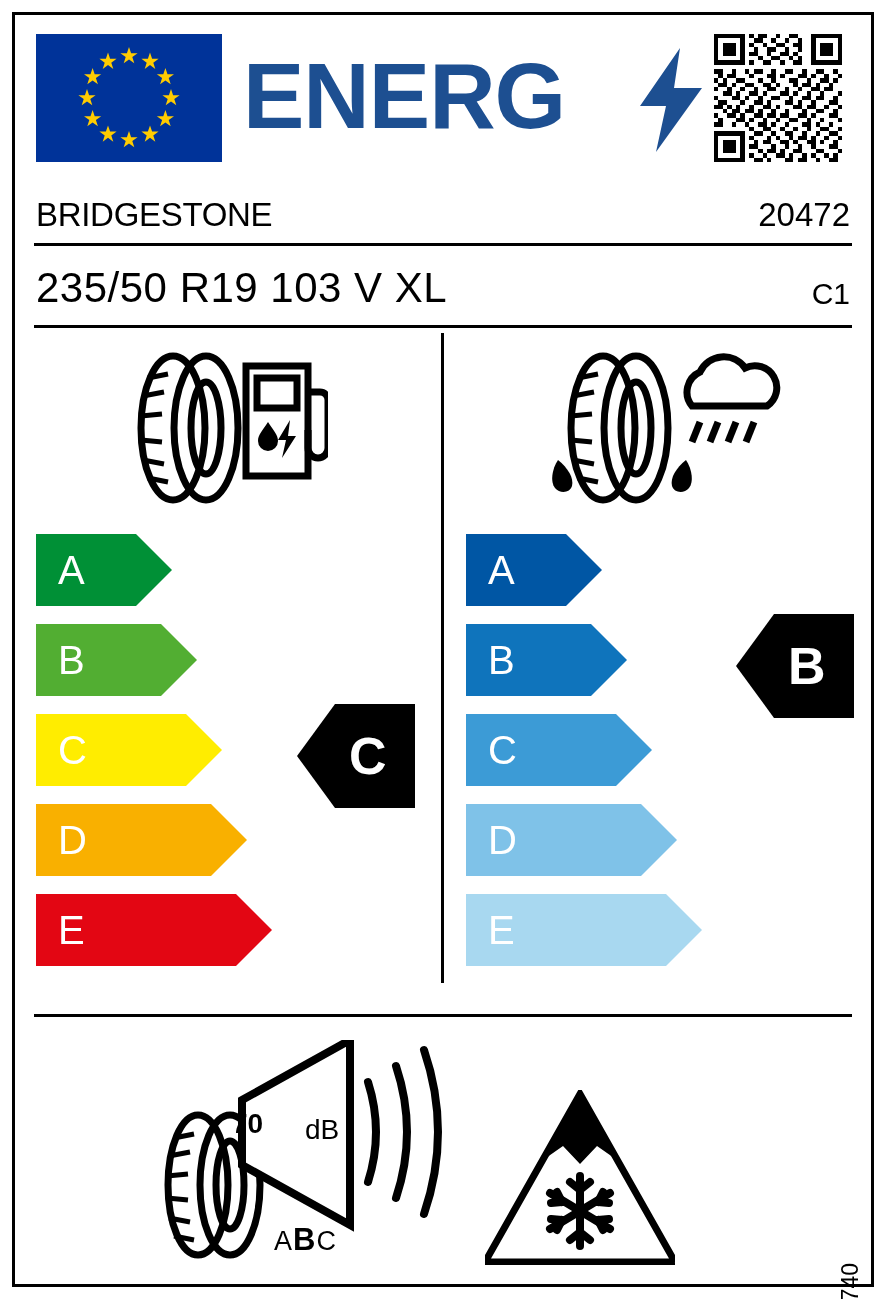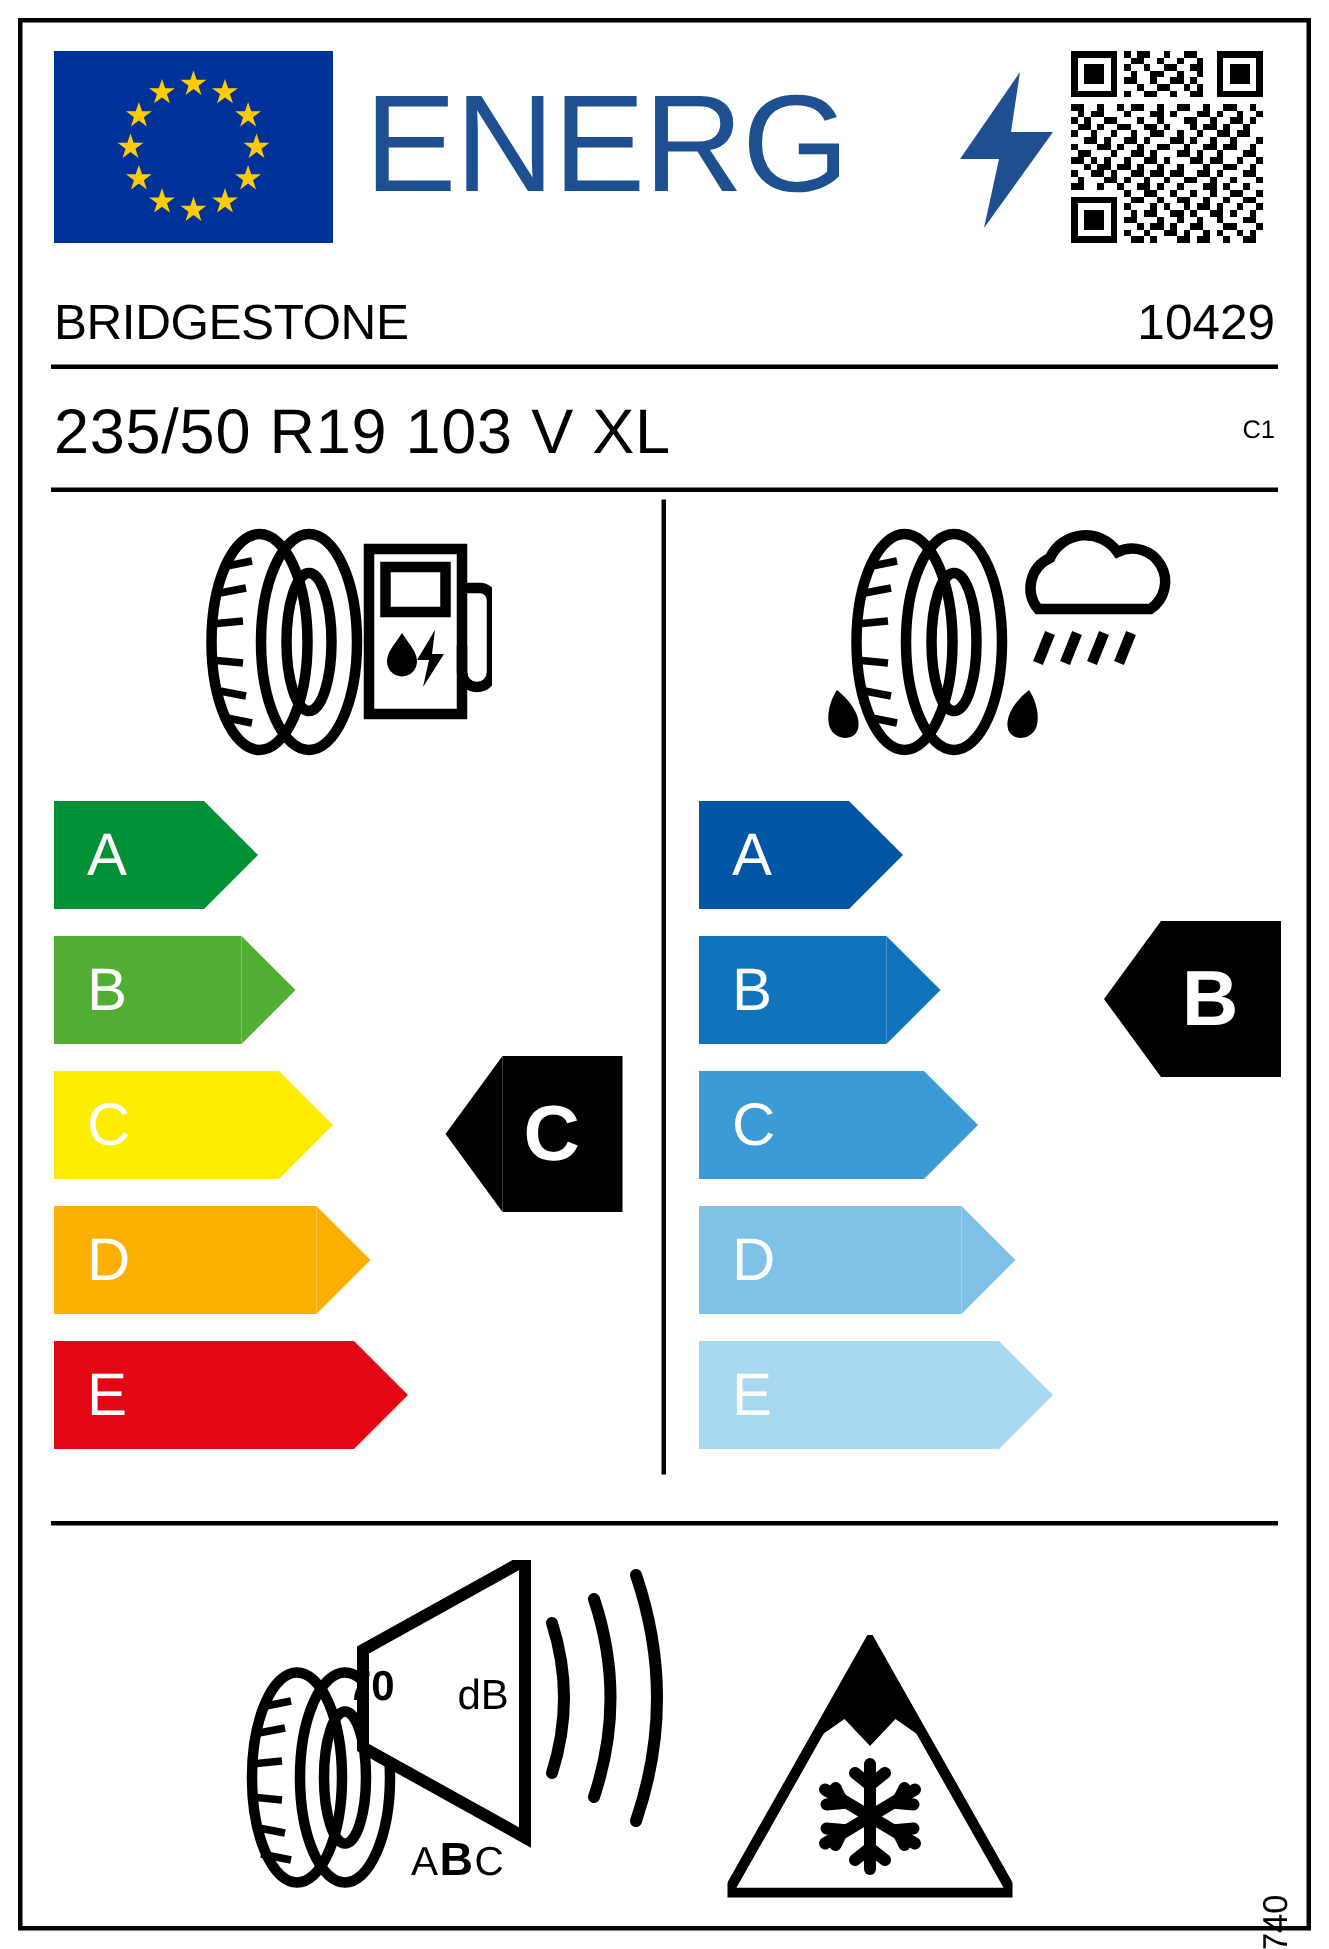--- a/index.html
+++ b/index.html
@@ -41,21 +41,21 @@
   }
   .eu-stars {
     position: absolute;
     left: 0; top: 0; width: 100%; height: 100%;
   }
   .energy-word {
     position: absolute;
     left: 243px;
     top: 46px;
     font-size: 92px;
-    font-weight: normal;
+    font-weight: bold;
     letter-spacing: -1px;
     color: #1d4f91;
     line-height: 100px;
   }
   .energy-bolt {
     position: absolute;
     left: 640px;
     top: 48px;
     width: 62px;
     height: 104px;
@@ -96,21 +96,21 @@
     position: absolute;
     left: 36px;
     top: 264px;
     font-size: 42px;
     letter-spacing: 0.5px;
   }
   .tyre-class {
     position: absolute;
     right: 36px;
     top: 277px;
-    font-size: 17px;
+    font-size: 30px;
     text-align: right;
   }
   .hr2 {
     position: absolute;
     left: 34px;
     top: 325px;
     width: 818px;
     height: 3px;
     background: #000;
   }
@@ -512,21 +512,21 @@
           <rect x="12" y="28" width="1" height="1"></rect>
           <rect x="16" y="28" width="2" height="1"></rect>
           <rect x="19" y="28" width="2" height="1"></rect>
           <rect x="23" y="28" width="1" height="1"></rect>
           <rect x="26" y="28" width="2" height="1"></rect>
       </g>
     </svg>
   </div>
 
   <div class="brand">BRIDGESTONE</div>
-  <div class="model-code">10429</div>
+  <div class="model-code">20472</div>
   <div class="hr1"></div>
   <div class="tyre-size">235/50 R19 103 V XL</div>
   <div class="tyre-class">C1</div>
   <div class="hr2"></div>
   <div class="vdiv"></div>
   <div class="hr3"></div>
 
   <div class="pict-fuel">
     <svg viewBox="0 0 210 160" xmlns="http://www.w3.org/2000/svg">
 

